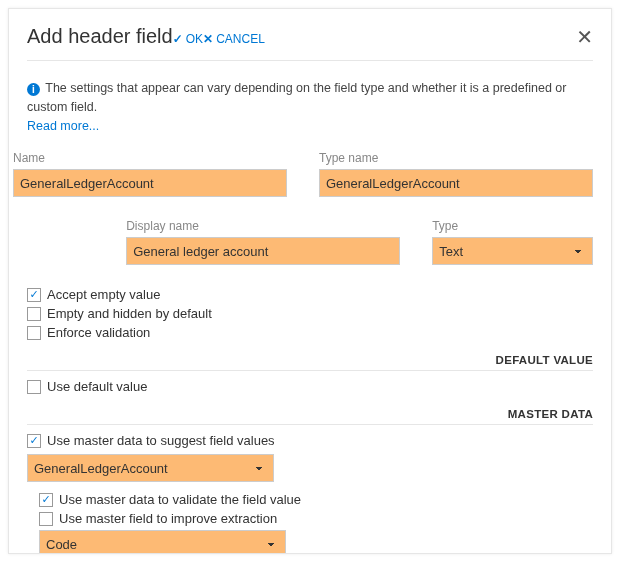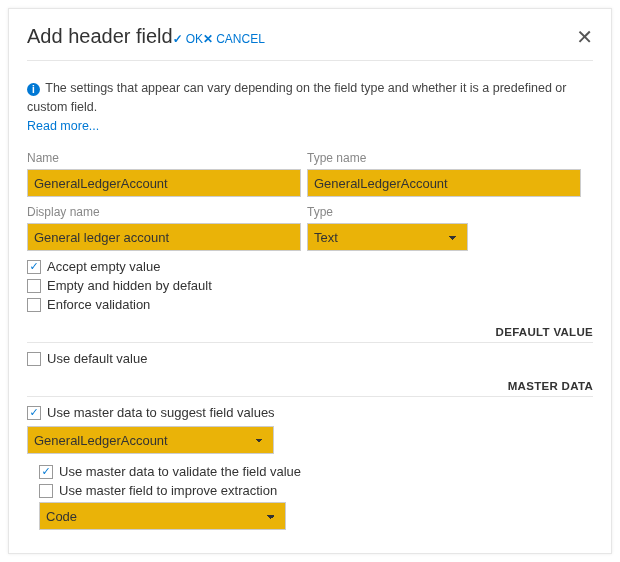--- a/index.html
+++ b/index.html
@@ -6,26 +6,26 @@
   body { font-family: 'Segoe UI', Arial, sans-serif; background: #fff; color: #333; width: 620px; height: 562px; padding: 8px; }
   .panel { border: 1px solid #e6e6e6; width: 604px; height: 546px; padding: 16px 18px 10px 18px; box-shadow: 0 0 3px rgba(0,0,0,0.08); overflow: hidden; }
   .header-row { display: flex; align-items: center; justify-content: space-between; border-bottom: 1px solid #e6e6e6; padding-bottom: 12px; margin-bottom: 18px; }
   .header-left { display: flex; align-items: baseline; gap: 0; }
   h1 { font-size: 20px; font-weight: 400; color: #333; }
   .action-btn { border: none; background: none; color: #0078d4; font-size: 12px; cursor: pointer; display: inline-flex; align-items: center; gap: 3px; }
   .close-icon { font-size: 20px; color: #555; cursor: pointer; line-height: 1; }
   .info-block { font-size: 12.5px; color: #444; line-height: 1.5; margin-bottom: 16px; }
   .info-icon { display: inline-flex; width: 13px; height: 13px; border-radius: 50%; background: #0078d4; color: #fff; font-size: 10px; font-weight: bold; align-items: center; justify-content: center; margin-right: 2px; vertical-align: -1px; }
   .read-more { color: #0078d4; cursor: pointer; }
-  .row { display: flex; gap: 6px; margin-bottom: 8px; }
+  .row { display: flex; gap: 32px; margin-bottom: 22px; justify-content: flex-end; }
   .field { display: flex; flex-direction: column; flex: 1; }
   .field.half { flex: 0 0 calc(50% - 9px); }
   .field.quarter { flex: 0 0 calc(30% - 9px); }
   .field label { font-size: 12px; color: #888; margin-bottom: 4px; }
-  input[type=text], select { height: 28px; border: 1px solid #ccc; padding: 0 6px; font-size: 13px; font-family: inherit; background: #eab308; color: #333; }
+  input[type=text], select { height: 28px; border: 1px solid #ccc; padding: 0 6px; font-size: 13px; font-family: inherit; background: #fdba74; color: #333; }
   select { appearance: none; background-image: linear-gradient(45deg,transparent 50%,#333 50%),linear-gradient(135deg,#333 50%,transparent 50%); background-position: calc(100% - 14px) 12px, calc(100% - 10px) 12px; background-size: 4px 4px,4px 4px; background-repeat: no-repeat; padding-right: 24px; }
   .checkbox-row { display: flex; align-items: center; gap: 6px; font-size: 13px; margin: 4px 0; color: #333; }
   .cb { width: 14px; height: 14px; border: 1px solid #999; display: inline-flex; align-items: center; justify-content: center; font-size: 11px; color: #0078d4; cursor: pointer; background: #fff; }
   .section-head { font-size: 11.5px; font-weight: 700; letter-spacing: 0.3px; color: #333; border-bottom: 1px solid #e6e6e6; padding-bottom: 4px; margin-top: 14px; margin-bottom: 8px; text-transform: uppercase; text-align: right; }
   .indent { margin-left: 12px; }
   .w247 { width: 247px; }
   .chk-mark { font-weight: bold; }
 </style>
 </head>
 <body>

